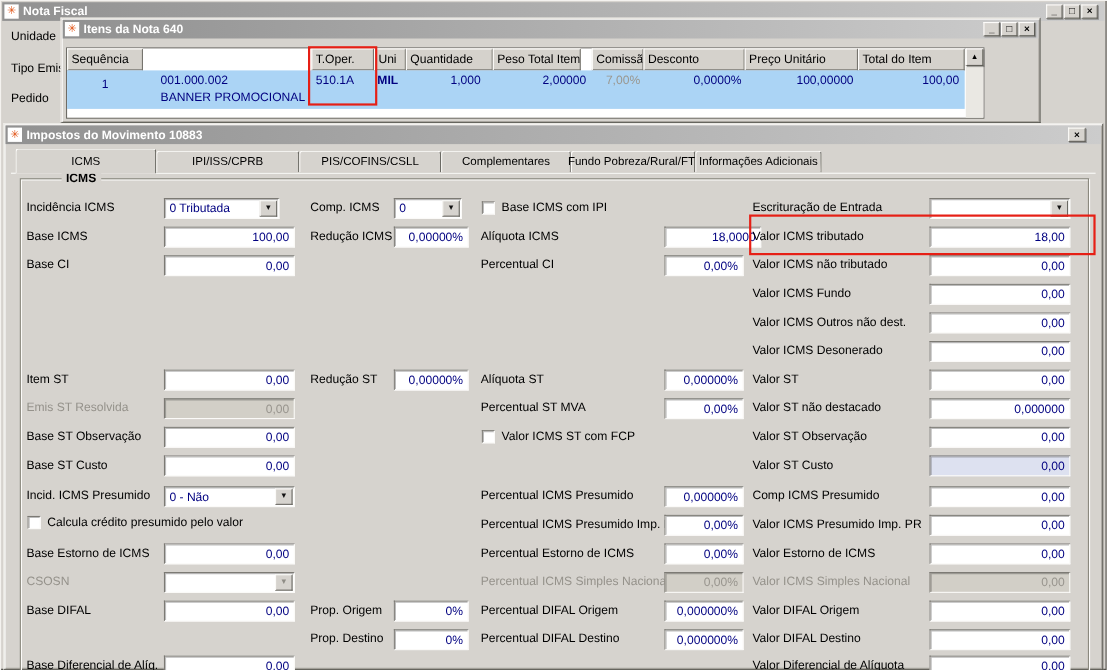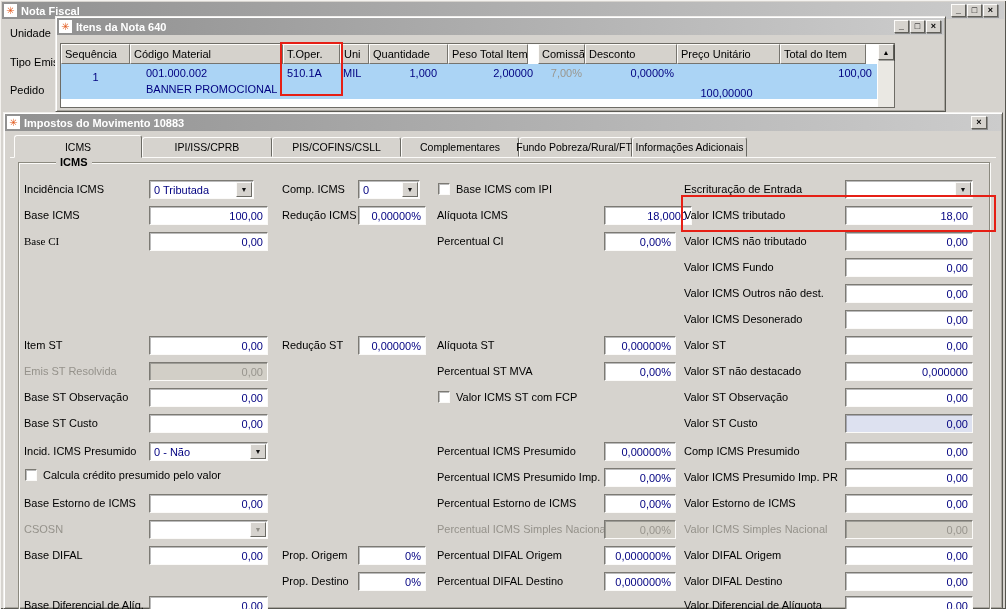--- a/index.html
+++ b/index.html
@@ -79,23 +79,20 @@
     </div>
   <div class="wbtn" style="left:926px;top:20px;">
       <span>×</span>
     </div>
 
   <div style="position:absolute;left:60px;top:43px;width:835px;height:65px;border:1px solid #6e6c66;background:#fff;box-sizing:border-box;"></div>
 
   <div class="th" style="left:61px;width:69px;">
       <span>Sequência</span>
     </div>
-  <div class="th" style="left:130px;width:153px;">
-      <span>Código Material</span>
-    </div>
   <div class="th" style="left:283px;width:57px;">
       <span>T.Oper.</span>
     </div>
   <div class="th" style="left:340px;width:29px;">
       <span>Uni</span>
     </div>
   <div class="th" style="left:369px;width:79px;">
       <span>Quantidade</span>
     </div>
   <div class="th" style="left:448px;width:80px;">
@@ -103,35 +100,35 @@
     </div>
   <div class="th" style="left:538px;width:47px;">
       <span>Comissão</span>
     </div>
   <div class="th" style="left:585px;width:92px;">
       <span>Desconto</span>
     </div>
   <div class="th" style="left:677px;width:103px;">
       <span>Preço Unitário</span>
     </div>
-  <div class="th" style="left:780px;width:86px;">
+  <div class="th" style="left:780px;width:97px;">
       <span>Total do Item</span>
     </div>
 
   <div style="position:absolute;left:61px;top:64px;width:816px;height:35px;background:#abd4f5;"></div>
   <div class="td" style="left:61px;top:71px;width:69px;text-align:center;">1</div>
   <div class="td" style="left:146px;top:67px;">001.000.002</div>
   <div class="td" style="left:146px;top:83px;">BANNER PROMOCIONAL</div>
   <div class="td" style="left:287px;top:67px;">510.1A</div>
-  <div class="td" style="left:343px;top:67px;">MIL</div>
+  <div class="td" style="left:343px;top:67px;font-weight:bold;">MIL</div>
   <div class="td" style="left:369px;top:67px;width:68px;text-align:right;">1,000</div>
   <div class="td" style="left:448px;top:67px;width:85px;text-align:right;">2,00000</div>
   <div class="td" style="left:538px;top:67px;width:44px;text-align:right;color:#9a978f;">7,00%</div>
   <div class="td" style="left:585px;top:67px;width:89px;text-align:right;">0,0000%</div>
-  <div class="td" style="left:677px;top:67px;width:99px;text-align:center;margin-top:20px;">100,00000</div>
+  <div class="td" style="left:677px;top:67px;width:99px;text-align:right;">100,00000</div>
   <div class="td" style="left:780px;top:67px;width:92px;text-align:right;">100,00</div>
 
   <div style="position:absolute;left:878px;top:60px;width:16px;height:47px;background:#eae8e3;"></div>
   <div class="wbtn" style="left:878px;top:44px;width:16px;height:16px;font-size:7px;">
       <span>▲</span>
     </div>
 
   <div class="win" style="left:3px;top:112px;width:1000px;height:497px;"></div>
   <div class="tbar" style="left:5px;top:114px;width:996px;">
     <span class="appic">✳</span>
@@ -192,21 +189,21 @@
     </div>
   <span class="lbl" style="left:437px;top:209px;">Alíquota ICMS</span>
   <div class="tb num" style="left:604px;top:206px;width:88px;">
       <span>18,0000</span>
     </div>
   <span class="lbl" style="left:684px;top:209px;">Valor ICMS tributado</span>
   <div class="tb num" style="left:845px;top:206px;width:128px;">
       <span>18,00</span>
     </div>
 
-  <span class="lbl" style="left:24px;top:235px;font-family:Liberation Serif, serif;">Base CI</span>
+  <span class="lbl" style="left:24px;top:235px;">Base CI</span>
   <div class="tb num" style="left:149px;top:232px;width:119px;">
       <span>0,00</span>
     </div>
   <span class="lbl" style="left:437px;top:235px;">Percentual CI</span>
   <div class="tb num" style="left:604px;top:232px;width:72px;">
       <span>0,00%</span>
     </div>
   <span class="lbl" style="left:684px;top:235px;">Valor ICMS não tributado</span>
   <div class="tb num" style="left:845px;top:232px;width:128px;">
       <span>0,00</span>

